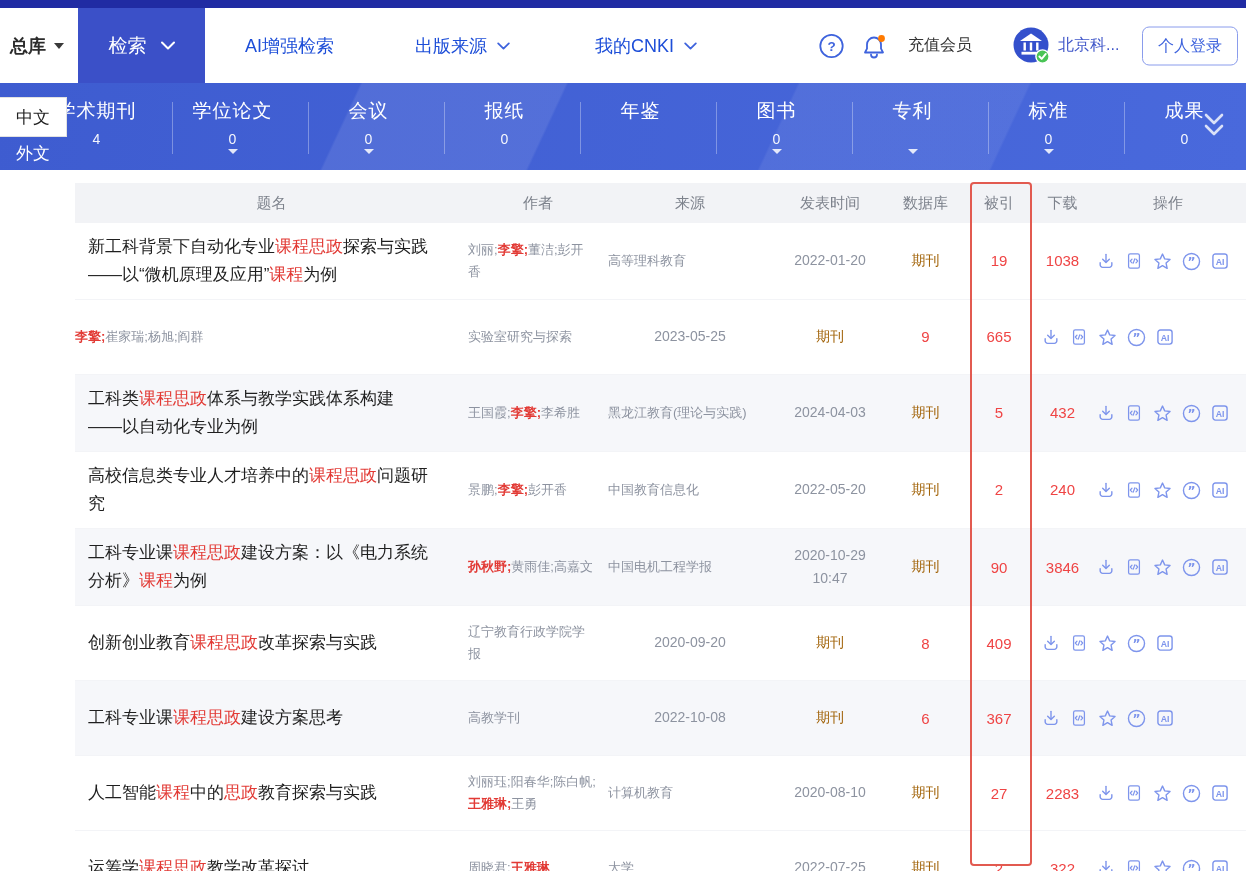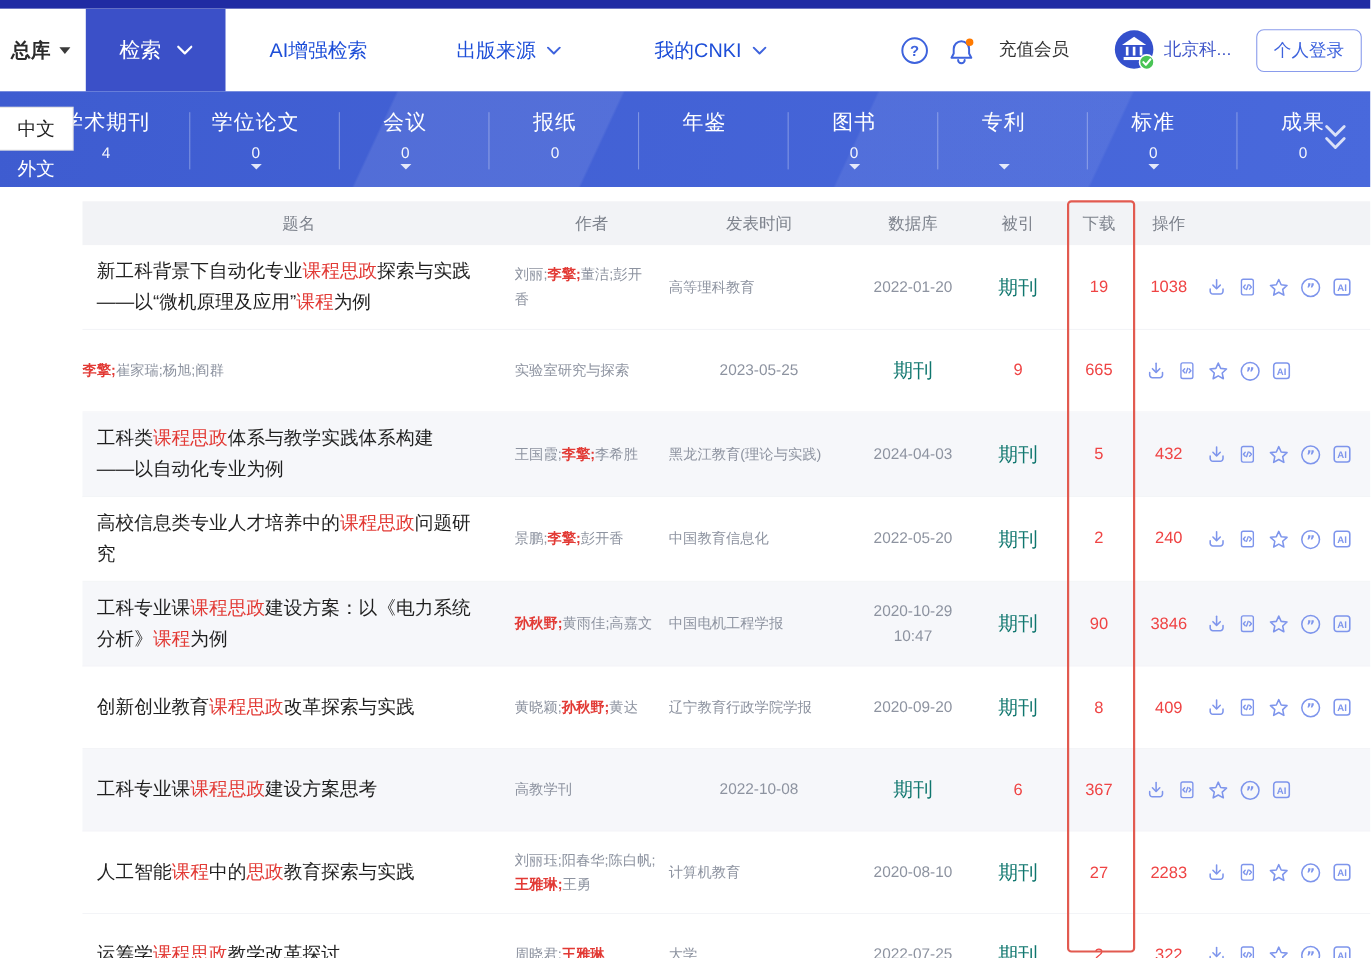--- a/index.html
+++ b/index.html
@@ -54,21 +54,21 @@
   .thead{height:40px;background:#f2f3f6;color:#7d828c;font-size:15px;}
   .thead .th{display:flex;align-items:center;justify-content:center;}
   .row{min-height:75px;background:#fff;border-bottom:1px solid #f3f4f7;box-sizing:border-box;}
   .row.shaded{background:#f6f7fa;}
   .cell{display:flex;align-items:center;justify-content:center;color:#8d93a0;font-size:13px;line-height:1.7;}
   .cell.title{justify-content:flex-start;padding:10px 30px 10px 13px;color:#1f1f1f;
               font-size:17px;line-height:1.65;cursor:pointer;}
   .cell.authors{justify-content:flex-start;padding-right:12px;}
   .cell.source{justify-content:flex-start;padding-right:14px;}
   .cell.date{font-size:14px;text-align:center;}
-  .cell.db{color:#0f766e;font-size:18px;}
+  .cell.db{color:#a16207;font-size:14px;}
   .cell.num{color:#ef4444;font-size:15px;cursor:pointer;}
   .cell.actions{justify-content:flex-start;gap:8px;padding-left:6px;}
   .hl{color:#e23a35;}
   .authors .hl{font-weight:bold;}
   .aicon{line-height:0;cursor:pointer;color:#7e95ec;}
   .cited-box{position:absolute;left:970px;top:182px;width:58px;height:680px;
              border:2px solid #e25a50;border-radius:4px;pointer-events:none;z-index:5;}
 </style>
 </head>
 <body>
@@ -203,20 +203,21 @@
           <polyline points="8,6 16,14 24,6" fill="none" stroke="rgba(255,255,255,.8)" stroke-width="2.6" stroke-linecap="round" stroke-linejoin="round"></polyline>
           <polyline points="8,17 16,25 24,17" fill="none" stroke="rgba(255,255,255,.8)" stroke-width="2.6" stroke-linecap="round" stroke-linejoin="round"></polyline>
         </svg>
     </div>
   </div>
 
   <main class="results">
     <div class="thead" id="thead">
         <div class="th">题名</div>
         <div class="th">作者</div>
+        <div class="th">来源</div>
         <div class="th">发表时间</div>
         <div class="th">数据库</div>
         <div class="th">被引</div>
         <div class="th">下载</div>
         <div class="th">操作</div>
       </div>
     <div id="rows">
   <div class="row">
     <div class="cell title">
             <span class="t-in"><span>新工科背景下自动化专业</span><span class="hl">课程思政</span><span>探索与实践</span><br><span>——以“微机原理及应用”</span><span class="hl">课程</span><span>为例</span></span>
@@ -501,23 +502,20 @@
                 <text x="12" y="16.2" text-anchor="middle" font-size="10.5" font-weight="bold" fill="currentColor" font-family="Liberation Sans, sans-serif">AI</text>
               </svg>
       </span>
     </div>
   </div>
 
   <div class="row">
     <div class="cell title">
             <span class="t-in"><span>创新创业教育</span><span class="hl">课程思政</span><span>改革探索与实践</span></span>
           </div>
-    <div class="cell authors">
-            <span class="a-in"><span>黄晓颖;</span><span class="hl">孙秋野;</span><span>黄达</span></span>
-          </div>
     <div class="cell source">
             <span class="s-in">辽宁教育行政学院学报</span>
           </div>
     <div class="cell date">
             <span class="d-in">2020-09-20</span>
           </div>
     <div class="cell db">
             <span class="db-in">期刊</span>
           </div>
     <div class="cell num">

